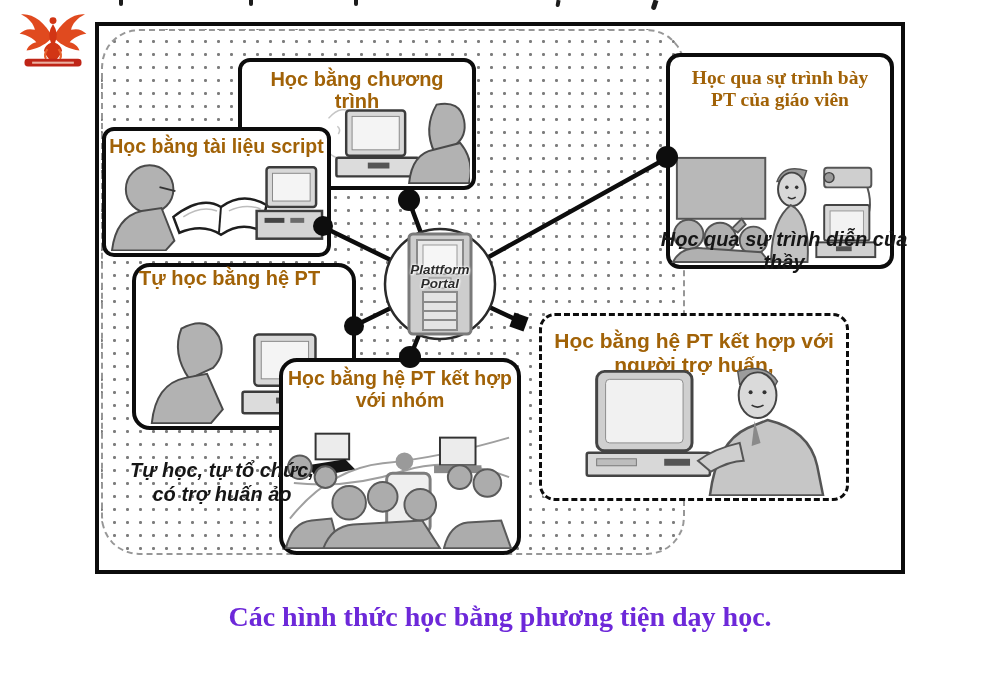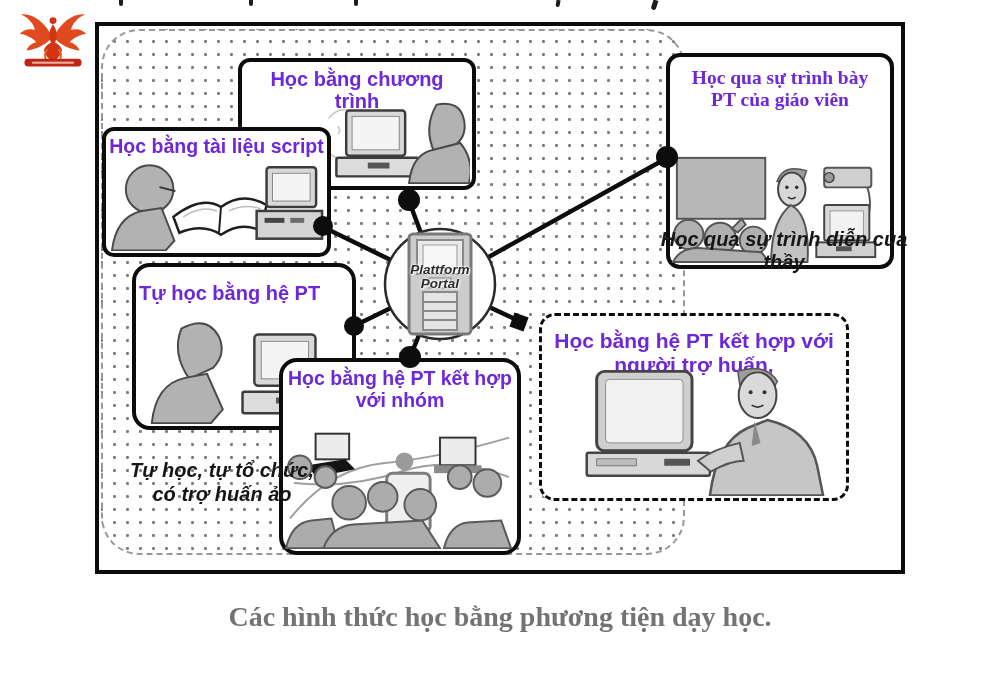--- a/index.html
+++ b/index.html
@@ -9,27 +9,27 @@
   .frame{position:absolute;left:95px;top:22px;width:810px;height:552px;box-sizing:border-box;
          border:4px solid #0c0c0c;background:#fff;z-index:0;}
   
   .stipple{position:absolute;left:101px;top:29px;width:584px;height:526px;box-sizing:border-box;
            border:2px dashed #979797;border-radius:38px;z-index:1;
            background-image:radial-gradient(circle,#7d7d7d 1.2px,rgba(0,0,0,0) 1.9px);
            background-size:13px 13px;background-position:5px 4px;}
   
   .node{position:absolute;background:#fff;border:4px solid #0c0c0c;border-radius:12px;
         box-sizing:border-box;z-index:2;}
-  .node .label{display:block;font-weight:bold;color:#6d28d9;text-align:center;line-height:1.12;}
+  .node .label{display:block;font-weight:bold;color:#a16207;text-align:center;line-height:1.12;}
   .n-program{left:238px;top:58px;width:238px;height:132px;}
   .n-program .label{font-size:20px;width:190px;margin:6px auto 0;}
   .n-script{left:102px;top:127px;width:229px;height:130px;}
   .n-script .label{font-size:19.5px;margin-top:5px;white-space:nowrap;}
   .n-self{left:132px;top:263px;width:224px;height:167px;border-radius:18px;}
-  .n-self .label{font-size:20px;text-align:left;padding:15px 0 0 3px;}
+  .n-self .label{font-size:20px;text-align:left;padding:0 0 0 3px;}
   .n-group{left:279px;top:358px;width:242px;height:197px;border-radius:18px;}
   .n-group .label{font-size:19.5px;width:225px;margin:6px auto 0;}
   .n-teacher{left:666px;top:53px;width:228px;height:216px;border-radius:14px;}
   .n-teacher .label{font-family:"Liberation Serif",serif;font-size:19.5px;width:195px;margin:10px auto 0;}
   .n-tutor{left:539px;top:313px;width:310px;height:188px;border:3.5px dashed #0c0c0c;border-radius:16px;}
   .n-tutor .label{font-size:21px;width:280px;margin:13px auto 0;}
   .illus{position:absolute;left:0;right:0;bottom:2px;margin:auto;display:block;}
   
   .note{position:absolute;font-weight:bold;font-style:italic;color:#161616;text-align:center;z-index:2;}
   .note-demo{left:658px;top:228px;width:252px;font-size:20px;line-height:1.15;}
@@ -39,21 +39,21 @@
   .links{position:absolute;left:0;top:0;z-index:3;pointer-events:none;}
   
   .hub{position:absolute;left:385px;top:229px;width:110px;height:110px;z-index:4;text-decoration:underline;}
   .hub svg{position:absolute;left:20px;top:3px;}
   .hub-label{position:absolute;left:0;right:0;top:34px;text-align:center;font-size:13.5px;
              font-weight:bold;font-style:italic;color:#2c2c2c;line-height:1.05;
              text-shadow:0 0 2px #fff,0 0 3px #fff,1px 1px 2px #fff;}
   .hub-label span{display:inline-block;width:80px;}
   
   .fig-caption{position:absolute;left:0;top:601px;width:100%;text-align:center;z-index:2;
-               font-family:"Liberation Serif",serif;font-weight:bold;font-size:28px;color:#737373;}
+               font-family:"Liberation Serif",serif;font-weight:bold;font-size:28px;color:#6d28d9;}
   
   .logo{position:absolute;left:14px;top:6px;width:78px;height:64px;z-index:2;}
   
   .frag{position:absolute;top:0;background:#1c1c1c;z-index:2;border-radius:0 0 2px 2px;}
   .f1{left:119px;width:4px;height:6px;}
   .f2{left:249px;width:4px;height:6px;}
   .f3{left:354px;width:4px;height:6px;}
   .f4{left:556px;width:4px;height:7px;border-radius:0 0 4px 4px;transform:rotate(10deg);}
   .f5{left:652px;width:5px;height:10px;border-radius:0 0 6px 6px;transform:rotate(18deg);}
 </style>

